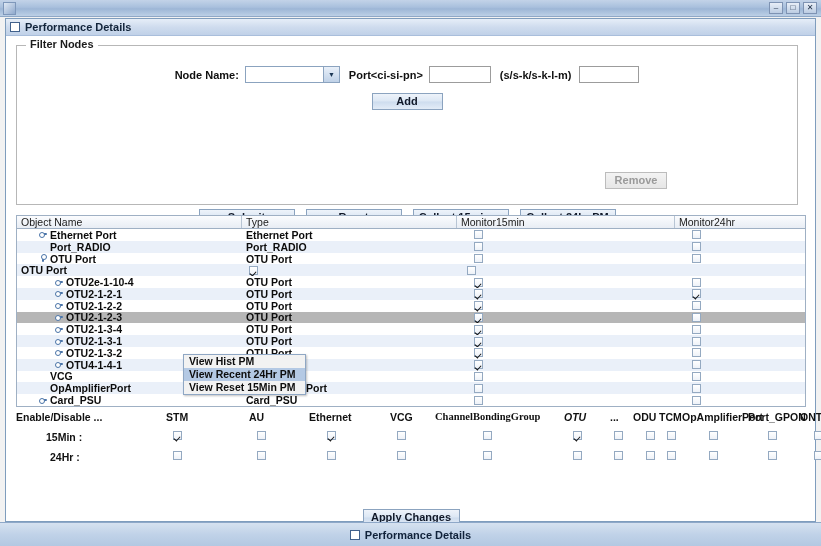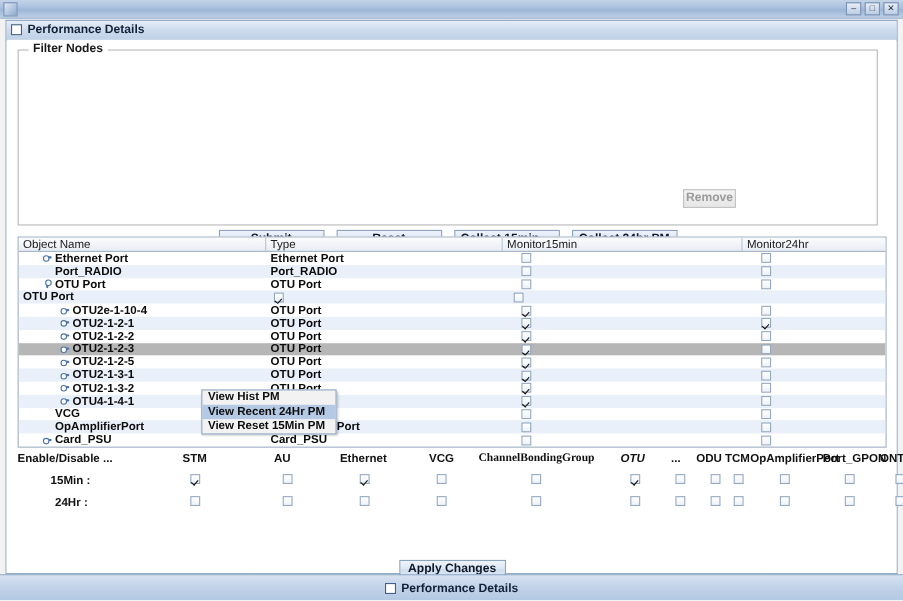--- a/index.html
+++ b/index.html
@@ -120,21 +120,21 @@
     overflow: hidden; white-space: nowrap;
   }
   .nt-c1 { width: 148px; border-right: 1px solid #a8b6c8; }
   .nt-c2 { flex: 1; }
   .ntable-row { display: flex; height: 11px; font-size: 10px; }
   .ntable-row.alt { background: #eaf0f9; }
   .ntable-row .cell1 { width: 148px; border-right: 1px solid #b9c6d6; padding-left: 2px;
     overflow: hidden; white-space: nowrap; color: #111; }
   .ntable-row .cell2 { flex: 1; }
 
-  .remove-btn { position: absolute; left: 604px; top: 126px; width: 48px; height: 17px; }
+  .remove-btn { position: absolute; left: 588px; top: 126px; width: 62px; height: 17px; }
 
   .action-row { position: absolute; left: 0; top: 163px; width: 100%; }
 
   
   .grid {
     position: absolute; left: 10px; top: 178px; width: 790px; height: 192px;
     border: 1px solid #9fb0c4; background: #fff; overflow: hidden;
   }
   .grid-head { display: flex; height: 13px;
     background: linear-gradient(to bottom,#fbfcfe,#e8edf4);
@@ -248,21 +248,35 @@
     <div class="frame-title">
       <div class="tb-box"></div>
       <div class="tb-text">Performance Details</div>
     </div>
 
     <div class="frame-body">
 
       <div class="group">
         <div class="group-legend">Filter Nodes</div>
 
-
+        <div class="row-nodename">
+          <span class="lbl">Node Name:</span>
+          <div class="combo">
+            <div class="cval"></div>
+            <div class="carrow">▼</div>
+          </div>
+          <span class="lbl" style="margin-left:9px">Port&lt;ci-si-pn&gt;</span>
+          <div class="tfield" style="width:62px;margin-left:6px"></div>
+          <span class="lbl" style="margin-left:9px">(s/s-k/s-k-l-m)</span>
+          <div class="tfield" style="width:60px;margin-left:8px"></div>
+        </div>
+
+        <div class="add-btn-wrap">
+          <div class="btn" style="width:71px;height:17px;line-height:15px">Add</div>
+        </div>
 
 
         <div class="btn disabled remove-btn" style="line-height:15px">Remove</div>
 
         <div class="action-row">
           <div style="display:flex;justify-content:center;gap:11px">
             <div class="btn" style="width:96px;height:17px;line-height:15px">Submit</div>
             <div class="btn" style="width:96px;height:17px;line-height:15px">Reset</div>
             <div class="btn" style="width:96px;height:17px;line-height:15px">Collect 15min ...</div>
             <div class="btn" style="width:96px;height:17px;line-height:15px">Collect 24hr PM</div>
@@ -382,21 +396,21 @@
                 <span class="cb on" style="margin-left: 17px;"></span>
               </div>
               <div class="gc m24">
                 <span class="cb" style="margin-left: 17px;"></span>
               </div>
             </div>
             <div class="grow">
               <div class="gc obj">
                 <span style="display: inline-block; width: 38px; flex: 0 0 auto;"></span>
                 <span class="thandle collapsed"></span>
-                <span class="objtxt">OTU2-1-2-5</span>
+                <span class="objtxt">OTU2-1-3-4</span>
               </div>
               <div class="gc type">OTU Port</div>
               <div class="gc m15">
                 <span class="cb on" style="margin-left: 17px;"></span>
               </div>
               <div class="gc m24">
                 <span class="cb" style="margin-left: 17px;"></span>
               </div>
             </div>
             <div class="grow alt">

